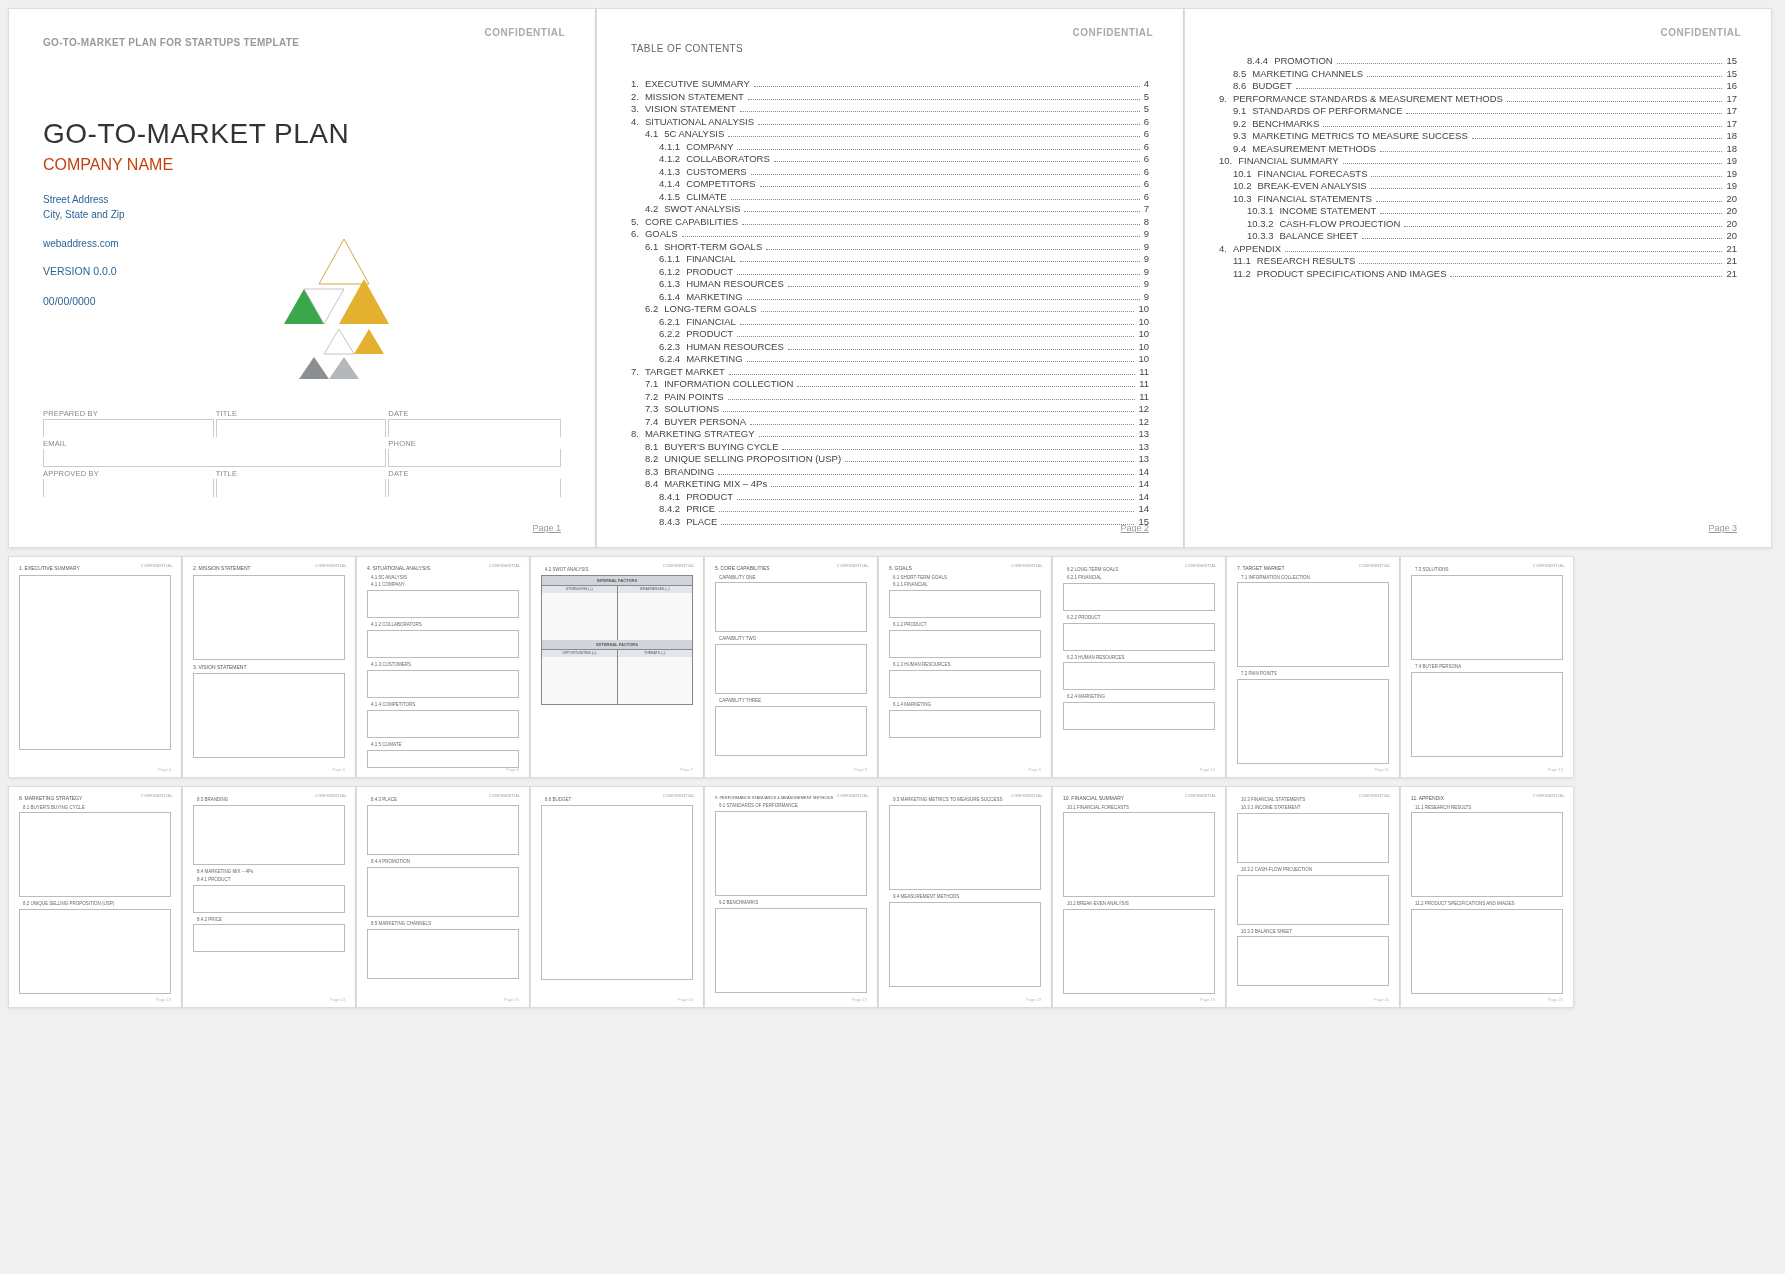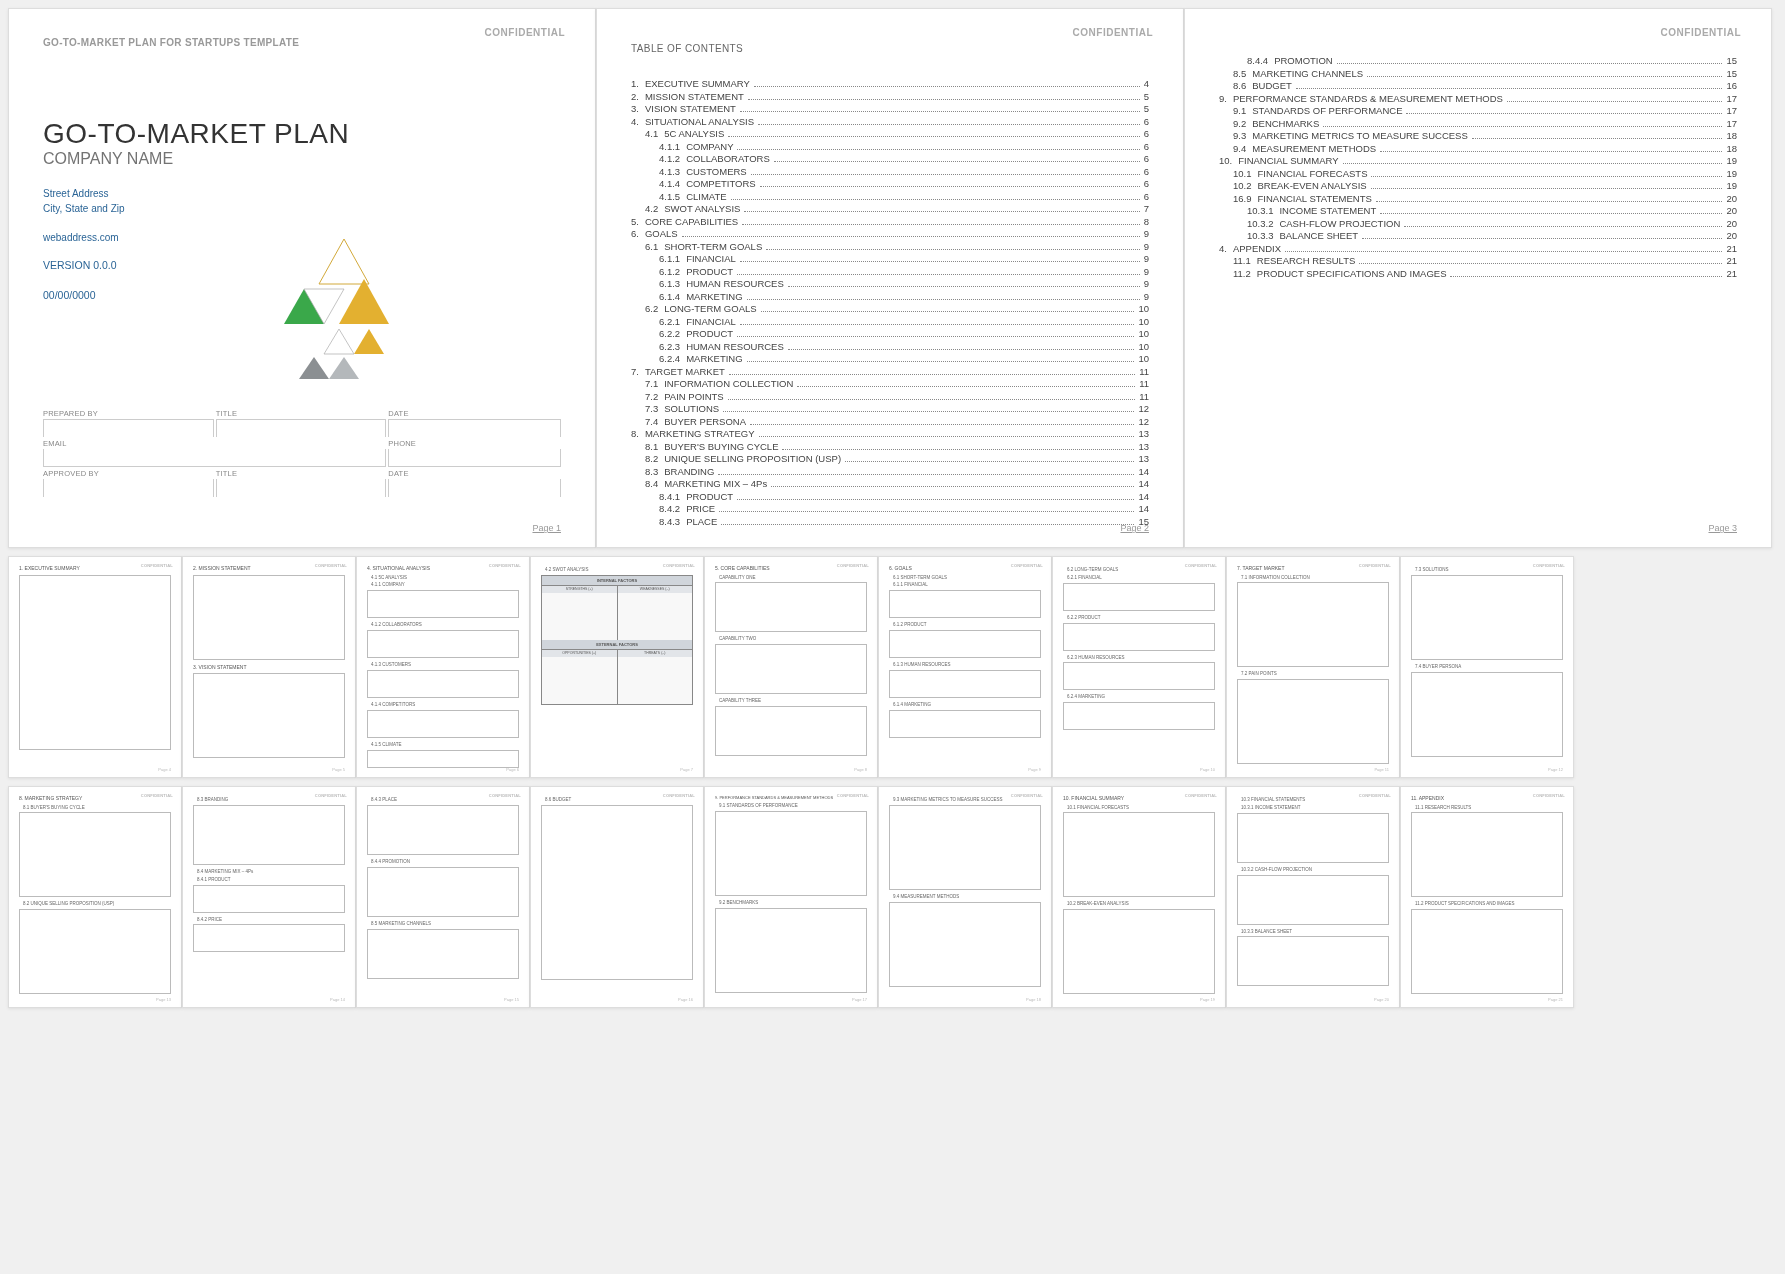--- a/index.html
+++ b/index.html
@@ -70,25 +70,25 @@
     font-size: 10px;
     font-weight: bold;
     letter-spacing: 0.3px;
     margin-bottom: 70px;
   }
   .main-title {
     font-size: 28px;
     font-weight: 400;
     color: #333;
     letter-spacing: 0.5px;
-    margin-bottom: 0;
+    margin-bottom: 6px;
   }
   .company {
     font-size: 16px;
-    color: #737373;
+    color: #c2410c;
     font-weight: 500;
     margin-bottom: 18px;
   }
   .addr {
     font-size: 10px;
     color: #2a6496;
     line-height: 1.5;
   }
   .addr-block { margin-bottom: 14px; }
   .ver, .date-line {
@@ -575,21 +575,21 @@
           <span class="toc-dots"></span>
           <span class="toc-page">19</span>
         </div>
         <div class="toc-line ind1">
           <span class="toc-num">10.2</span>
           <span class="toc-text">BREAK-EVEN ANALYSIS</span>
           <span class="toc-dots"></span>
           <span class="toc-page">19</span>
         </div>
         <div class="toc-line ind1">
-          <span class="toc-num">16.9</span>
+          <span class="toc-num">10.3</span>
           <span class="toc-text">FINANCIAL STATEMENTS</span>
           <span class="toc-dots"></span>
           <span class="toc-page">20</span>
         </div>
         <div class="toc-line ind2">
           <span class="toc-num">10.3.1</span>
           <span class="toc-text">INCOME STATEMENT</span>
           <span class="toc-dots"></span>
           <span class="toc-page">20</span>
         </div>

